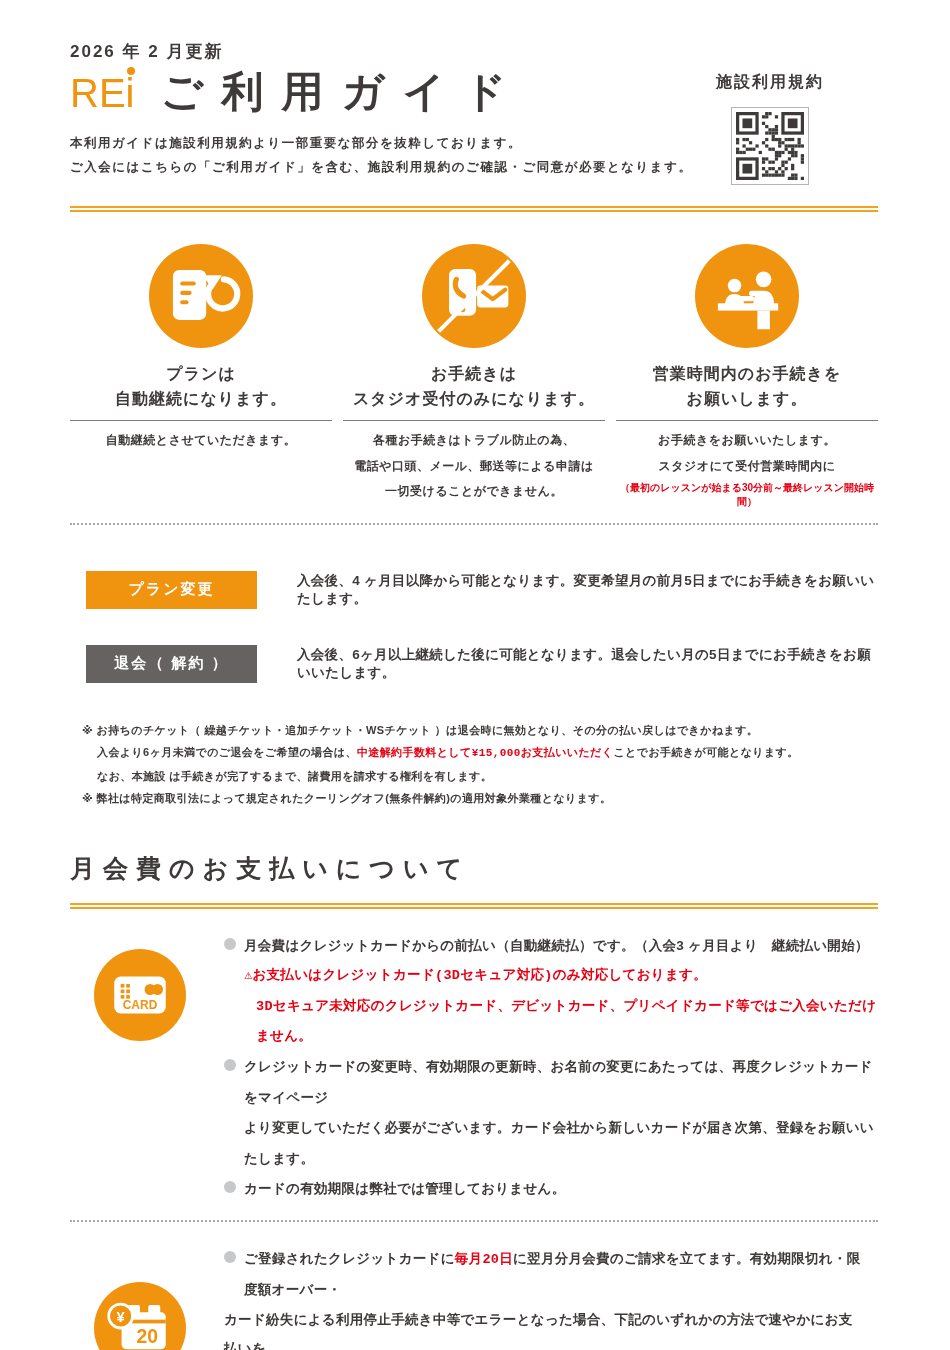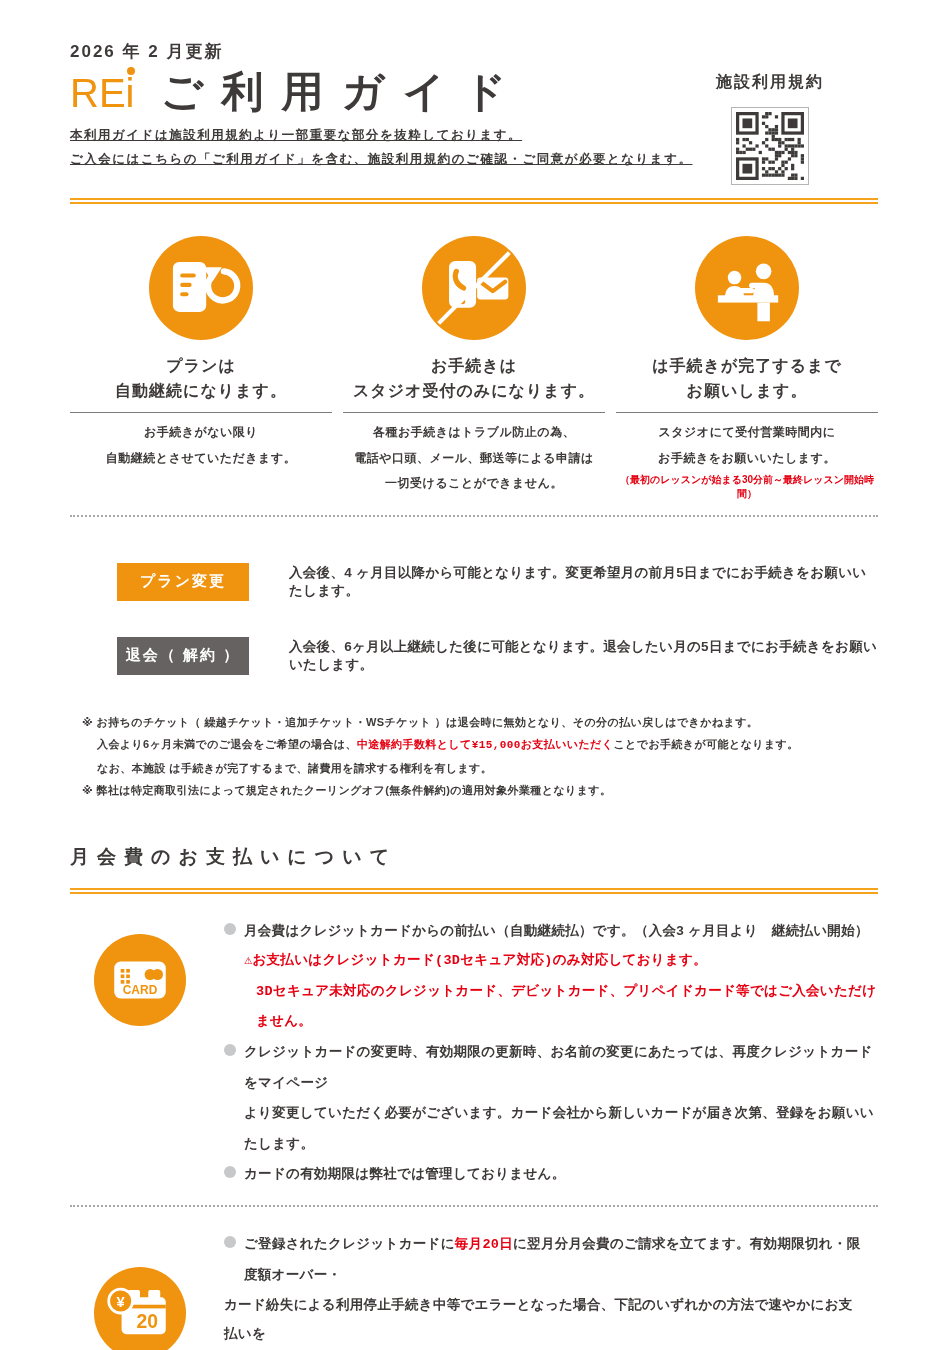--- a/index.html
+++ b/index.html
@@ -11,21 +11,21 @@
   }
   .page { position:relative; width:950px; height:1350px; overflow:hidden; background:#fff; }
   .content { padding:0 72px 0 70px; }
 
   
   .updated { padding-top:40px; font-size:17px; font-weight:bold; letter-spacing:2px; }
   .logo-row { display:flex; align-items:flex-end; margin-top:8px; }
   .logo { color:#f0930e; font-size:40px; font-weight:normal; letter-spacing:0; line-height:1; position:relative; }
   .logo .logo-dot { position:absolute; top:-6px; right:-1px; width:8px; height:8px; border-radius:50%; background:#f0930e; }
   .doc-title { font-size:42px; font-weight:bold; letter-spacing:18px; margin-left:26px; line-height:1; }
-  .intro { margin-top:10px; font-size:12.5px; font-weight:bold; letter-spacing:1.5px; line-height:1.95;text-decoration:underline; }
+  .intro { margin-top:18px; font-size:12.5px; font-weight:bold; letter-spacing:1.5px; line-height:1.95; }
 
   .reg-block { position:absolute; top:72px; left:704px; width:132px; text-align:center; }
   .reg-label { font-size:16px; font-weight:bold; letter-spacing:2px; }
   .qr-box { margin:14px auto 0; width:78px; height:78px; border:1px solid #b5b5b5; background:#fff; padding:4px; }
   .qr-box svg { display:block; }
 
   
   .dline { height:6px; border-top:2px solid #f5a31d; border-bottom:2px solid #f5a31d; }
   .dline.first { margin-top:26px; }
   .dotted { border-top:2px dotted #a8a8a8; }
@@ -36,33 +36,33 @@
   .circle-ico { width:104px; height:104px; border-radius:50%; background:#f0930e; margin:0 auto; }
   .feature h3 { margin-top:14px; font-size:16px; font-weight:bold; line-height:1.55; letter-spacing:1px; }
   .feature .rule { border:none; border-top:1px solid #7d7a79; margin:9px 0 7px; }
   .feature .fbody { font-size:12px; font-weight:bold; line-height:2.1; letter-spacing:0.5px; }
   .feature .fred { margin-top:2px; font-size:10px; font-weight:bold; color:#e60012; letter-spacing:0; }
   .dotted.after-features { margin-top:14px; }
 
   
   .labelled-row { display:flex; align-items:center; margin-top:46px; }
   .labelled-row.second { margin-top:36px; }
-  .label-box { width:132px; height:38px; margin-left:47px; display:flex; align-items:center; justify-content:center;
+  .label-box { width:171px; height:38px; margin-left:16px; display:flex; align-items:center; justify-content:center;
                color:#fff; font-size:15px; font-weight:bold; letter-spacing:2px; flex:none; }
   .label-box.orange { background:#f0930e; }
   .label-box.gray { background:#666261; }
   .row-text { margin-left:40px; font-size:13.5px; font-weight:bold; letter-spacing:0.3px; }
 
   
   .notes { margin-top:36px; font-size:11px; font-weight:bold; line-height:2.05; letter-spacing:0.4px; padding-left:12px; }
   .notes .indent { padding-left:15px; }
   .red { color:#e60012;font-family:Liberation Mono, monospace; }
 
   
-  .section-title { margin-top:42px; font-size:19px; font-weight:bold; letter-spacing:8px; }
+  .section-title { margin-top:42px; font-size:25px; font-weight:bold; letter-spacing:8px; }
   .dline.second { margin-top:18px; }
 
   .icon-row { display:flex; margin-top:22px; }
   .icon-col { flex:none; width:120px; padding-left:24px; }
   .icon-col .circle-ico { margin:0; }
   .circle-ico.small { width:92px; height:92px; }
   .card-icon-wrap { margin-top:18px; }
   .cal-icon-wrap { margin-top:38px; }
 
   .bullets { margin-left:34px; font-size:13.5px; font-weight:bold; line-height:2.25; letter-spacing:0.3px; }
@@ -226,21 +226,20 @@
             <path d="M 61 38 A 14 14 0 1 0 72 34" fill="none" stroke="#fff" stroke-width="6" stroke-linecap="round"></path>
             <polygon points="52,30 70,30 61,44" fill="#fff"></polygon>
           </svg>
         </div>
         <h3>
           <span>プランは</span><br>
           <span>自動継続になります。</span>
         </h3>
         <hr class="rule">
         <div class="fbody">
-          <div>お手続きがない限り</div>
           <div>自動継続とさせていただきます。</div>
         </div>
       </div>
 
       <div class="feature">
         <div class="circle-ico">
           <svg width="104" height="104" viewBox="0 0 100 100">
             <rect x="26" y="24" width="26" height="45" rx="6" fill="#fff"></rect>
             <path d="M33 34 c-3 7 1 13 7 16" stroke="#f0930e" stroke-width="5" fill="none" stroke-linecap="round"></path>
             <circle cx="39" cy="63" r="2.6" fill="#f0930e"></circle>
@@ -268,27 +267,27 @@
             <path d="M29 58 c0-7 4-10 9-10 s9 3 9 10 z" fill="#fff"></path>
             <rect x="41" y="50" width="16" height="5" rx="2.5" fill="#fff"></rect>
             <circle cx="66" cy="34" r="7.5" fill="#fff"></circle>
             <path d="M56 58 c0-9 4-13 10-13 s10 4 10 13 z" fill="#fff"></path>
             <rect x="52" y="45" width="15" height="5" rx="2.5" fill="#fff"></rect>
             <rect x="22" y="57" width="58" height="7" fill="#fff"></rect>
             <rect x="60" y="64" width="12" height="18" fill="#fff"></rect>
           </svg>
         </div>
         <h3>
-          <span>は手続きが完了するまで</span><br>
+          <span>営業時間内のお手続きを</span><br>
           <span>お願いします。</span>
         </h3>
         <hr class="rule">
         <div class="fbody">
+          <div>お手続きをお願いいたします。</div>
           <div>スタジオにて受付営業時間内に</div>
-          <div>お手続きをお願いいたします。</div>
         </div>
         <div class="fred">（最初のレッスンが始まる30分前～最終レッスン開始時間）</div>
       </div>
 
     </div>
 
     <div class="dotted after-features"></div>
 
     <div class="labelled-row">
       <div class="label-box orange">プラン変更</div>

